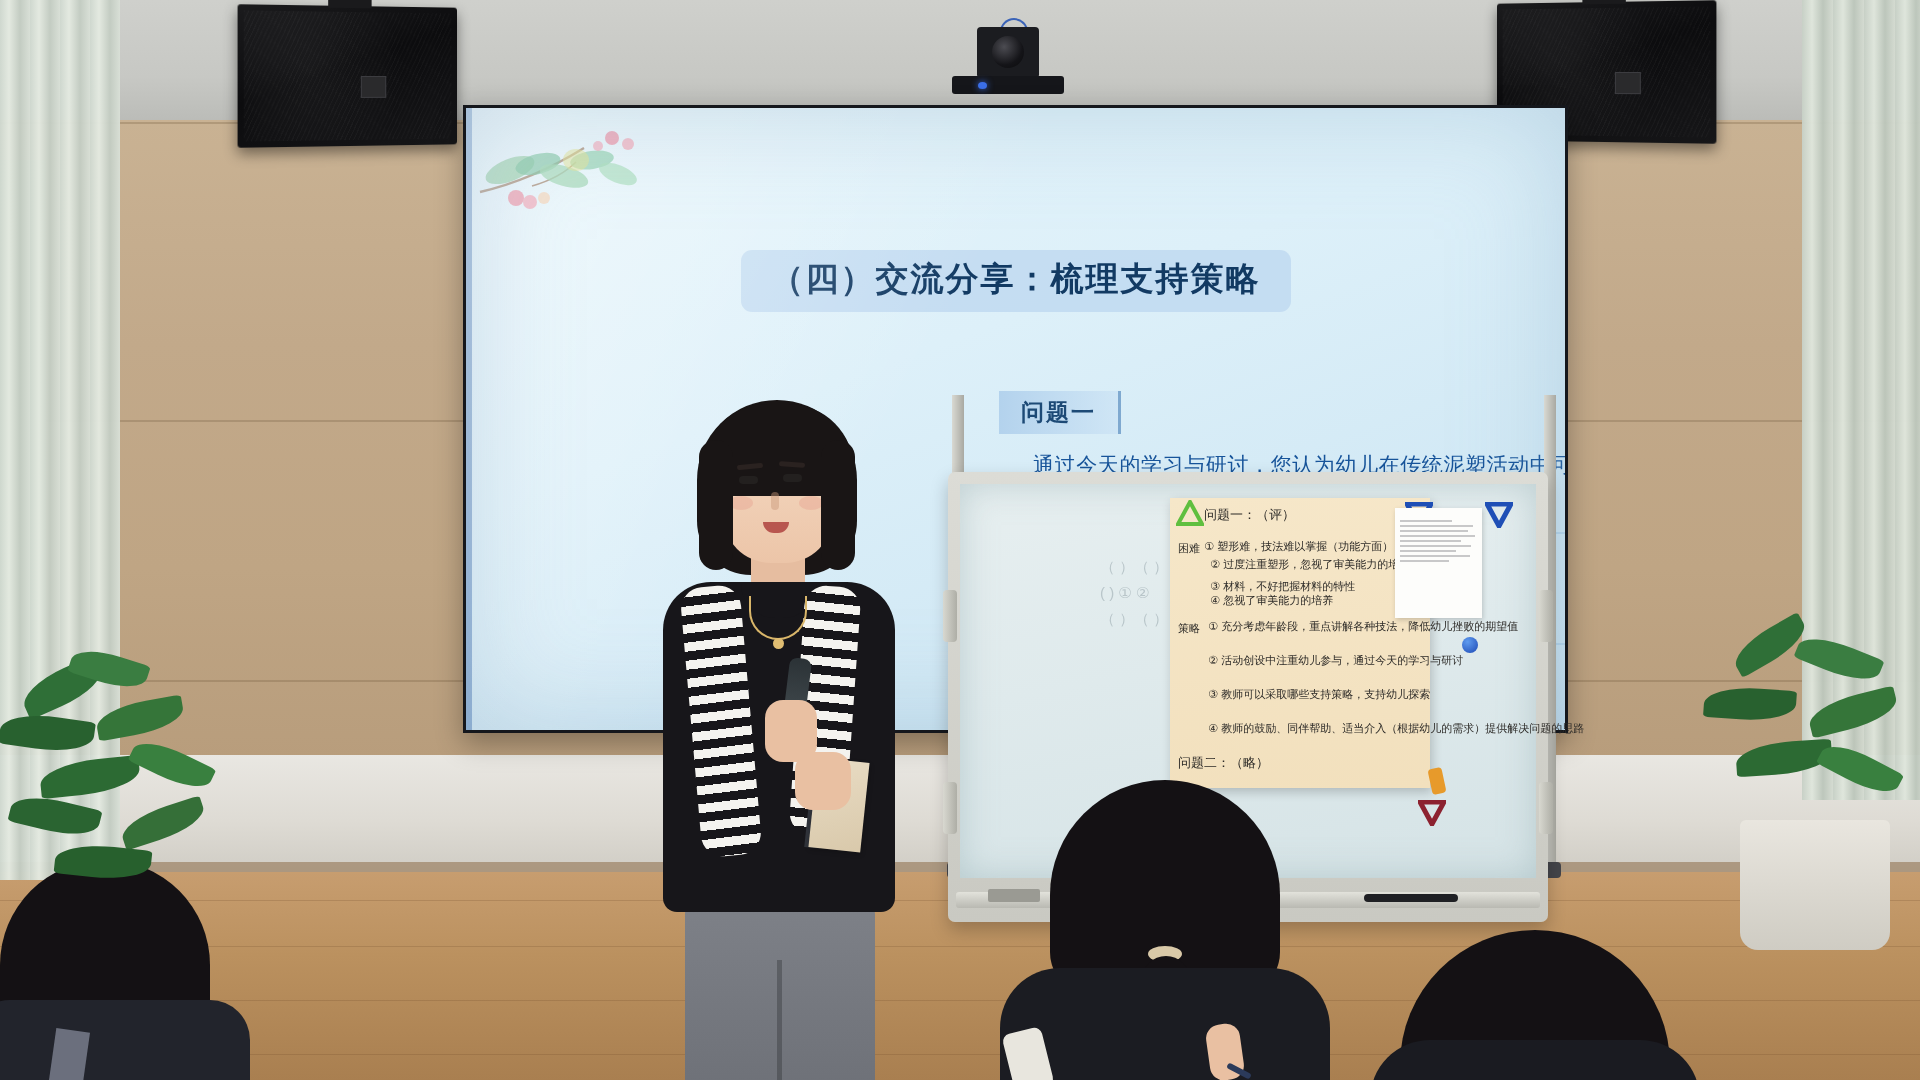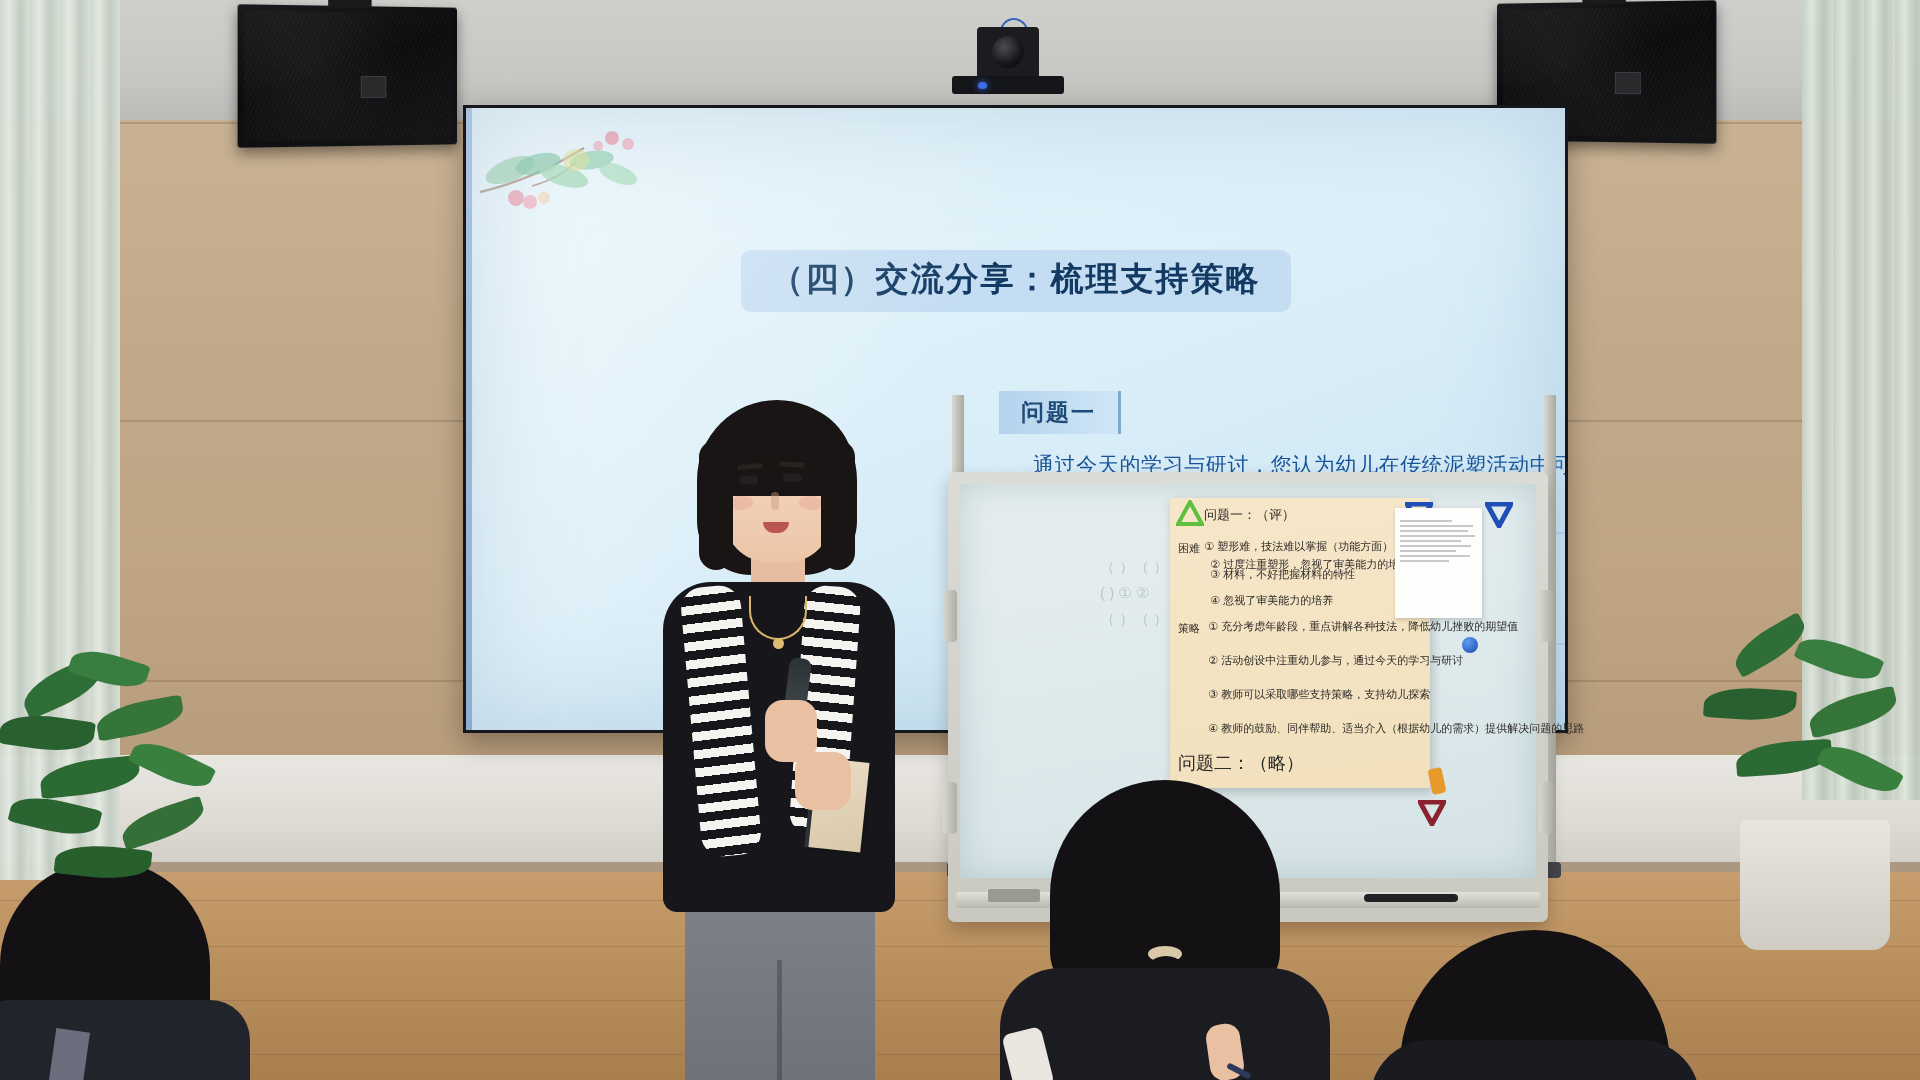--- a/index.html
+++ b/index.html
@@ -275,29 +275,29 @@
     <div class="wb-tray"></div>
     <div class="wb-tray-eraser"></div>
     <div class="wb-marker"></div>
   </div>
 
   <div class="flip">
     <div class="hw hw-head" style="left:34px;top:8px">问题一：（评）</div>
     <div class="hw hw-line" style="left:8px;top:42px">困难</div>
     <div class="hw hw-line" style="left:34px;top:40px">① 塑形难，技法难以掌握（功能方面）</div>
     <div class="hw hw-line" style="left:40px;top:58px">② 过度注重塑形，忽视了审美能力的培养</div>
-    <div class="hw hw-line" style="left:40px;top:68px">③ 材料，不好把握材料的特性</div>
+    <div class="hw hw-line" style="left:40px;top:80px">③ 材料，不好把握材料的特性</div>
     <div class="hw hw-line" style="left:40px;top:94px">④ 忽视了审美能力的培养</div>
 
     <div class="hw hw-line" style="left:8px;top:122px">策略</div>
     <div class="hw hw-line" style="left:38px;top:120px">① 充分考虑年龄段，重点讲解各种技法，降低幼儿挫败的期望值</div>
     <div class="hw hw-line" style="left:38px;top:154px">② 活动创设中注重幼儿参与，通过今天的学习与研讨</div>
     <div class="hw hw-line" style="left:38px;top:188px">③ 教师可以采取哪些支持策略，支持幼儿探索</div>
     <div class="hw hw-line" style="left:38px;top:222px">④ 教师的鼓励、同伴帮助、适当介入（根据幼儿的需求）提供解决问题的思路</div>
-    <div class="hw hw-line" style="left:8px;top:256px;font-size:18px">问题二：（略）</div>
+    <div class="hw hw-line" style="left:8px;top:256px;font-size:13px">问题二：（略）</div>
   </div>
 
   <div class="magnet" style="left:1176px;top:500px">
     <svg width="28" height="26">
         <polygon points="14,2 26,24 2,24" fill="none" stroke="#5fbf3f" stroke-width="4"></polygon>
       </svg>
   </div>
   <div class="magnet" style="left:1405px;top:502px">
     <svg width="28" height="26">
         <polygon points="2,2 26,2 14,24" fill="none" stroke="#1f4fb6" stroke-width="5"></polygon>

